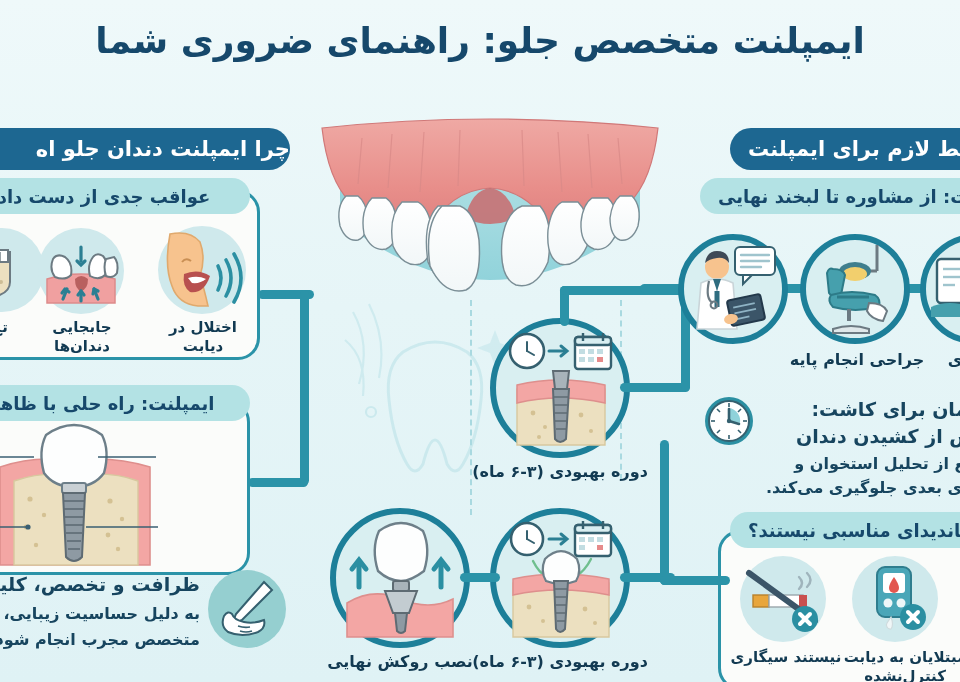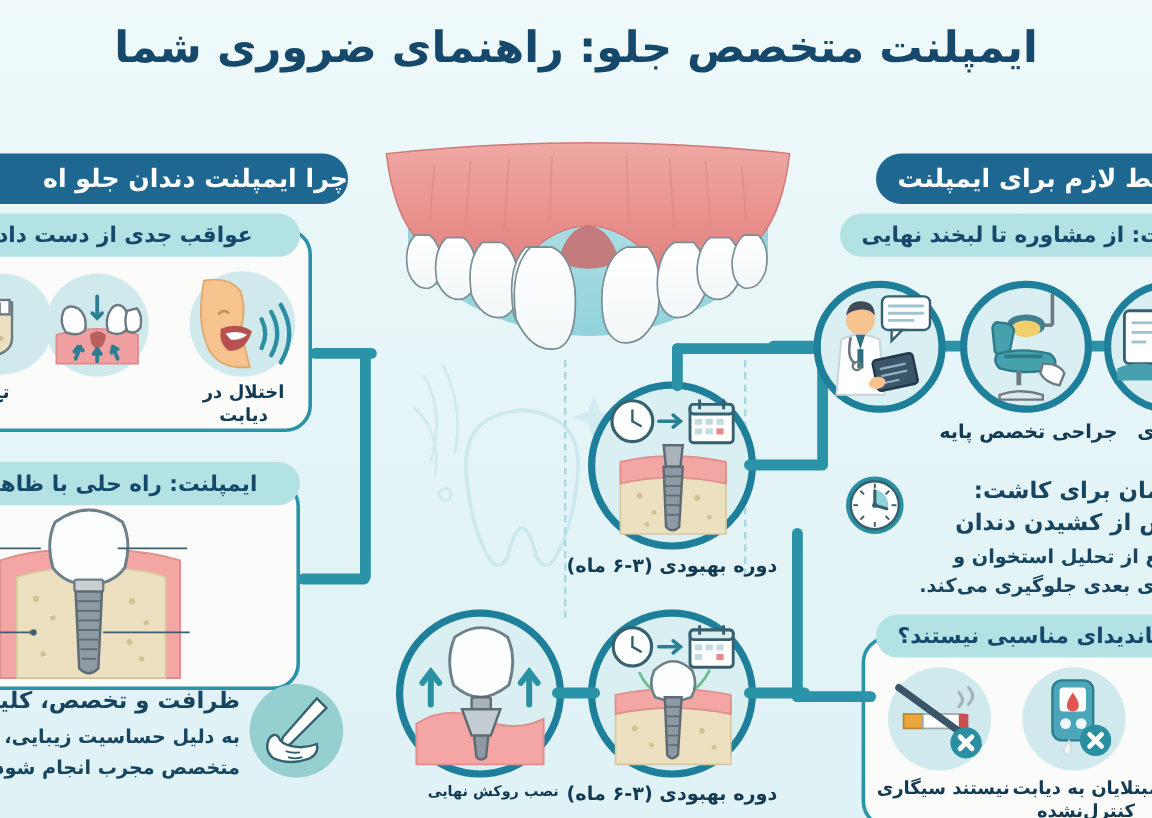--- a/index.html
+++ b/index.html
@@ -177,20 +177,21 @@
           <path d="M36 30 l4 4 4 -4"></path>
         <path d="M22 68 l4 -10"></path>
           <path d="M24 58 l-3 4 M24 58 l4 3"></path>
         <path d="M40 70 v-10"></path>
           <path d="M40 60 l-3 4 M40 60 l3 4"></path>
         <path d="M57 68 l-4 -10"></path>
           <path d="M53 58 l-1 5 M53 58 l4 2"></path>
       </g>
     </svg>
   </div>
+  <div class="cap" style="left:22px; top:318px; width:120px; font-size:15px;">جابجایی دندان‌ها</div>
 
   <div class="circ circ-flat" style="left:158px; top:226px; width:88px; height:88px;">
     <svg width="84" height="84" viewBox="0 0 84 84">
       <path d="M10 6 Q4 38 12 58 Q18 76 38 78 L48 78 Q44 60 40 48 Q46 30 40 14 Q30 2 10 6 Z" fill="#f7c38e" stroke="#e0a96d" stroke-width="1.6"></path>
       <path d="M22 34 q4 -5 9 -1" stroke="#c98f54" stroke-width="2" fill="none"></path>
       <path d="M24 46 Q38 40 50 48 Q44 66 30 64 Q22 58 24 46 Z" fill="#b8504f"></path>
       <path d="M28 50 Q38 47 46 51 Q40 56 32 55 Z" fill="#ffffff"></path>
       <g stroke="#2b8fa2" stroke-width="3.6" fill="none" stroke-linecap="round">
         <path d="M58 38 Q64 50 58 62"></path>
         <path d="M66 32 Q76 50 66 68"></path>
@@ -375,21 +376,21 @@
       <path d="M56 96 L68 96 L66 114 Q62 118 58 114 Z" fill="#8e9aa3" stroke="#5e6b73" stroke-width="2"></path>
 
       <g stroke="#2b8fa2" stroke-width="5" fill="none" stroke-linecap="round">
         <path d="M20 70 v-26"></path>
           <path d="M13 52 l7 -9 7 9"></path>
         <path d="M102 70 v-26"></path>
           <path d="M95 52 l7 -9 7 9"></path>
       </g>
     </svg>
   </div>
-  <div class="cap" style="left:326px; top:652px; width:170px; font-size:12px;">نصب روکش نهایی</div>
+  <div class="cap" style="left:315px; top:652px; width:170px; font-size:16px;">نصب روکش نهایی</div>
 
   <div class="pipe pipe-round" style="left:460px; top:573px; width:40px; height:9px;"></div>
   <div class="pipe pipe-round" style="left:620px; top:573px; width:55px; height:9px;"></div>
   <div class="pipe pipe-round" style="left:620px; top:383px; width:70px; height:9px;"></div>
   <div class="pipe pipe-round" style="left:560px; top:286px; width:9px; height:40px;"></div>
   <div class="pipe pipe-round" style="left:560px; top:286px; width:130px; height:9px;"></div>
   <div class="pipe pipe-round" style="left:681px; top:286px; width:9px; height:105px;"></div>
 
   <div class="pill pill-dark" style="left:730px; top:128px; width:300px; height:42px; font-size:21px; justify-content:flex-end;">رایط لازم برای ایمپلنت</div>
 
@@ -443,21 +444,21 @@
       <path d="M24 54 Q44 48 68 54 Q74 58 72 66 Q48 72 26 66 Q20 60 24 54 Z" fill="#46a0ad" stroke="#2d7b88" stroke-width="2"></path>
 
       <path d="M62 62 Q76 62 80 70 L76 80 Q64 78 60 70 Z" fill="#ffffff" stroke="#6c7a82" stroke-width="2"></path>
 
       <path d="M42 68 v12" stroke="#6c7a82" stroke-width="4"></path>
       <path d="M26 88 Q44 82 62 88 L62 92 L26 92 Z" fill="#dfe8ea" stroke="#6c7a82" stroke-width="2"></path>
 
       <path d="M30 56 h32" stroke="#2d7b88" stroke-width="3"></path>
     </svg>
   </div>
-  <div class="cap" style="left:782px; top:350px; width:150px; font-size:16px;">جراحی تخصص پایه</div>
+  <div class="cap" style="left:782px; top:350px; width:150px; font-size:16px;">جراحی انجام پایه</div>
 
   <div class="circ circ-ring" style="left:920px; top:234px; width:110px; height:110px;">
     <svg width="96" height="96" viewBox="0 0 96 96">
       <rect x="10" y="18" width="30" height="44" rx="4" fill="#ffffff" stroke="#35606f" stroke-width="2.4"></rect>
       <g stroke="#9fc4cd" stroke-width="2.4">
           <path d="M16 28 h18"></path>
           <path d="M16 36 h18"></path>
           <path d="M16 44 h12"></path>
         </g>
       <path d="M4 66 Q22 58 44 66 L44 76 L4 76 Z" fill="#46a0ad"></path>

